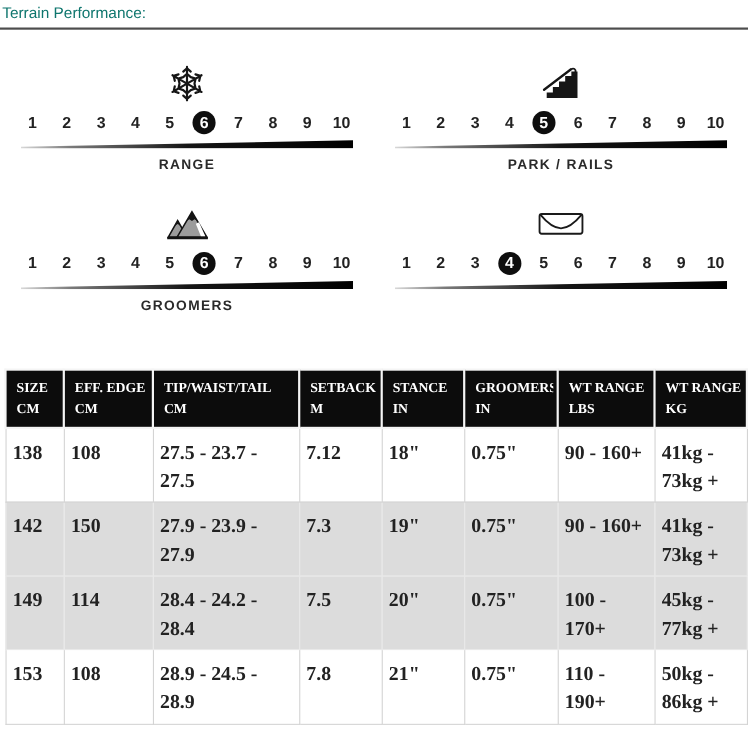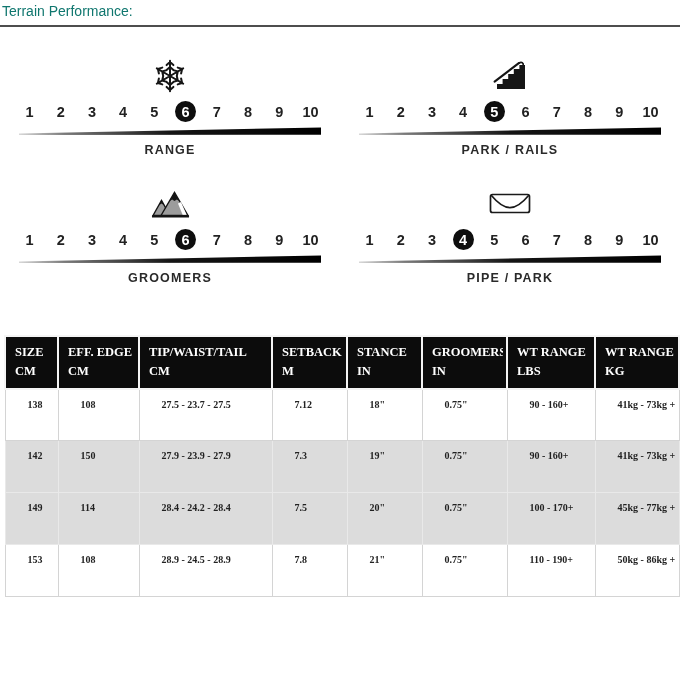--- a/index.html
+++ b/index.html
@@ -22,22 +22,22 @@
   .wedge-row{margin-top:5px;height:8px;text-align:center;line-height:0;}
   .metric-label{margin-top:8px;text-align:center;font-size:12.5px;font-weight:700;
                 letter-spacing:1.2px;color:#2a2a2a;}
 
   
   .spec{width:674px;margin:50px 0 0 4px;border-collapse:collapse;table-layout:fixed;}
   .spec th{background:#0c0c0c;color:#fff;text-align:left;vertical-align:top;
            padding:6px 3px 6px 9px;border:2px solid #f5f5f5;
            font-size:12.5px;font-weight:700;line-height:1.55;}
   .spec th span{display:block;white-space:nowrap;overflow:hidden;}
-  .spec td{border:1px solid #d4d4d4;padding:8px 3px 6px 22px;vertical-align:top;
-           font-size:10px;font-weight:700;color:#222;line-height:1.45;background:#fff;}
+  .spec td{border:1px solid #d4d4d4;padding:8px 3px 6px 6px;vertical-align:top;
+           font-size:18px;font-weight:700;color:#222;line-height:1.45;background:#fff;}
   .spec tr{height:52px;font-family:Liberation Serif, serif;}
   .spec tr.alt td{background:#dcdcdc;border-color:#e9e9e9;}
 </style>
 </head>
 <body>
 
 <div class="page">
   <h1 class="page-title">Terrain Performance:</h1>
   <div class="title-rule"></div>
 
@@ -165,21 +165,20 @@
     <defs>
               <linearGradient id="wg-pipe-park" x1="0" y1="0" x2="1" y2="0">
       <stop offset="0" stop-color="#d8d8d8"></stop>
                 <stop offset="0.15" stop-color="#7a7a7a"></stop>
       <stop offset="0.5" stop-color="#151515"></stop>
                 <stop offset="1" stop-color="#000000"></stop>
     </linearGradient>
             </defs>
     <polygon points="0,6.4 302,0.5 302,7.7 0,7.9" fill="url(#wg-pipe-park)"></polygon>
           </svg></div>
-        <div class="metric-label">PIPE / PARK</div>
       </div>
     </div>
 
   <table class="spec">
     <colgroup>
       <col style="width:53px">
         <col style="width:81px">
         <col style="width:133px">
         <col style="width:75px">
       <col style="width:75px">

